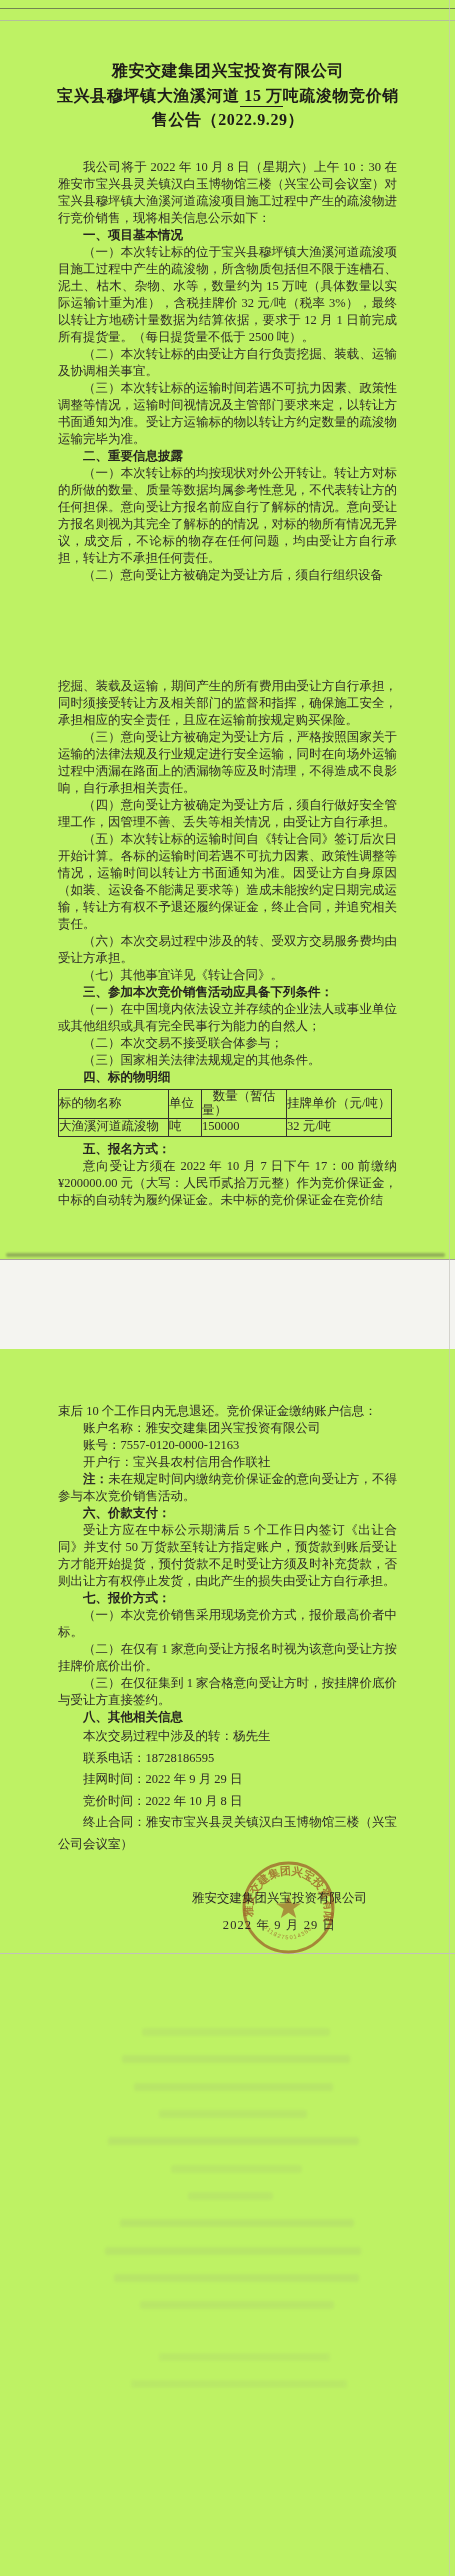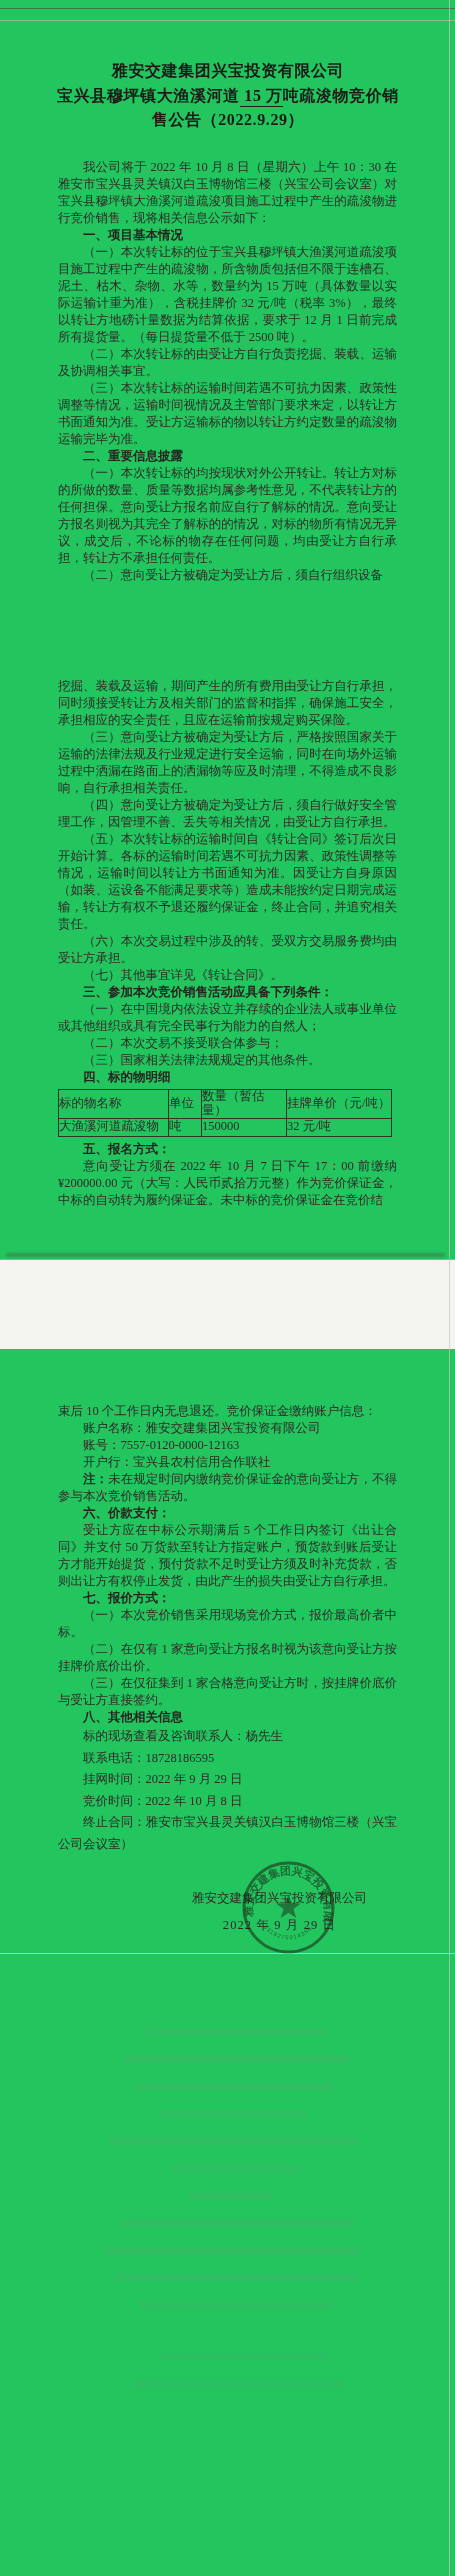--- a/index.html
+++ b/index.html
@@ -2,21 +2,21 @@
 <html style="font-size:9px"><head>
 <meta charset="utf-8">
 <style>
   html,body{margin:0;padding:0;}
   body{
     width:456px;height:2576px;position:relative;
     background:#f4f4f0;
     font-family:"Liberation Serif","DejaVu Serif",serif;
   }
   .page{
-    position:absolute;left:0;width:456px;background:#22c55e;overflow:hidden;
+    position:absolute;left:0;width:456px;background:#bef264;overflow:hidden;
     box-sizing:border-box;
   }
   #pg1{top:0;height:657px;border-bottom:1.1px solid #87867f;}
   #pg2{top:636px;height:624px;border-bottom:0.6px solid #a5a198;}
   #pg3{top:1349px;height:647px;border-bottom:1.1px solid #8b8a83;}
   #pg4{top:1953px;height:623px;border-top:0.6px solid #c2c1ba;}
   .edge-line{position:absolute;left:0;width:100%;background:#4a4a45;height:1.1px;opacity:.65;}
   .edge-line.faint{background:#b2b1aa;height:0.6px;opacity:.8;}
   .right-edge{position:absolute;top:0;left:449px;width:0.6px;height:2576px;background:#c6c5bd;opacity:.7;}
   .smudge{position:absolute;bottom:1.7px;left:5.7px;width:439px;height:4px;background:#514e47;opacity:.4;filter:blur(1.1px);border-radius:1.7px;}
@@ -37,21 +37,21 @@
   #pg2 .content{margin-top:0;padding-top:42px;}
   #pg3 .content{margin-top:0;padding-top:54px;}
   p{margin:0;text-indent:2em;}
   p.cont{text-indent:0;}
   p.hd{font-family:"Liberation Sans","DejaVu Sans",sans-serif;font-weight:700;color:#262421;}
   .bold-sans{font-family:"Liberation Sans","DejaVu Sans",sans-serif;font-weight:700;}
   p.info{line-height:21.6px;}
 
   table.lots{border-collapse:collapse;margin:3.4px 0 4.6px 0;}
   table.lots td{
-    border:1.1px solid #35322d;text-align:left;vertical-align:middle;
+    border:1.1px solid #35322d;text-align:center;vertical-align:middle;
     height:17px;padding:0;font-size:12.5px;line-height:13.7px;color:#2e2b28;
   }
   .cw0{width:109px;}.cw1{width:32px;}.cw2{width:84px;}.cw3{width:104px;}
 
   .signature{
     position:absolute;left:190px;top:541px;width:179px;
     text-align:center;font-size:12.5px;color:#2e2b28;z-index:1;
   }
   .signature .sig-company{display:block;}
   .signature .sig-date{display:block;margin-top:10.3px;letter-spacing:1.1px;}
@@ -130,21 +130,21 @@
     <p>账号：7557-0120-0000-12163</p>
     <p>开户行：宝兴县农村信用合作联社</p>
     <p><span class="bold-sans">注：</span><span>未在规定时间内缴纳竞价保证金的意向受让方，不得参与本次竞价销售活动。</span></p>
     <p class="hd">六、价款支付：</p>
     <p>受让方应在中标公示期满后 5 个工作日内签订《出让合同》并支付 50 万货款至转让方指定账户，预货款到账后受让方才能开始提货，预付货款不足时受让方须及时补充货款，否则出让方有权停止发货，由此产生的损失由受让方自行承担。</p>
     <p class="hd">七、报价方式：</p>
     <p>（一）本次竞价销售采用现场竞价方式，报价最高价者中标。</p>
     <p>（二）在仅有 1 家意向受让方报名时视为该意向受让方按挂牌价底价出价。</p>
     <p>（三）在仅征集到 1 家合格意向受让方时，按挂牌价底价与受让方直接签约。</p>
     <p class="hd">八、其他相关信息</p>
-    <p class="info">标的现场查看及咨询联系人：杨先生</p>
+    <p class="info">本次交易过程中涉及的转：杨先生</p>
     <p class="info">联系电话：18728186595</p>
     <p class="info">挂网时间：2022 年 9 月 29 日</p>
     <p class="info">竞价时间：2022 年 10 月 8 日</p>
     <p class="info">终止合同：雅安市宝兴县灵关镇汉白玉博物馆三楼（兴宝公司会议室）</p>
   </div>
 
   <div class="signature">
     <span class="sig-company">雅安交建集团兴宝投资有限公司</span>
     <span class="sig-date">2022 年 9 月 29 日</span>
   </div>

